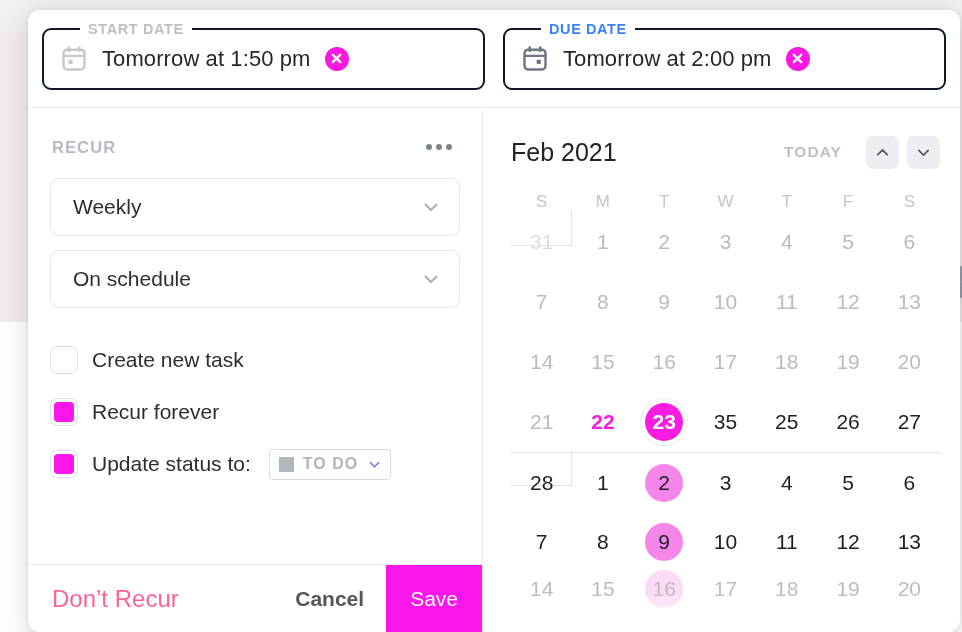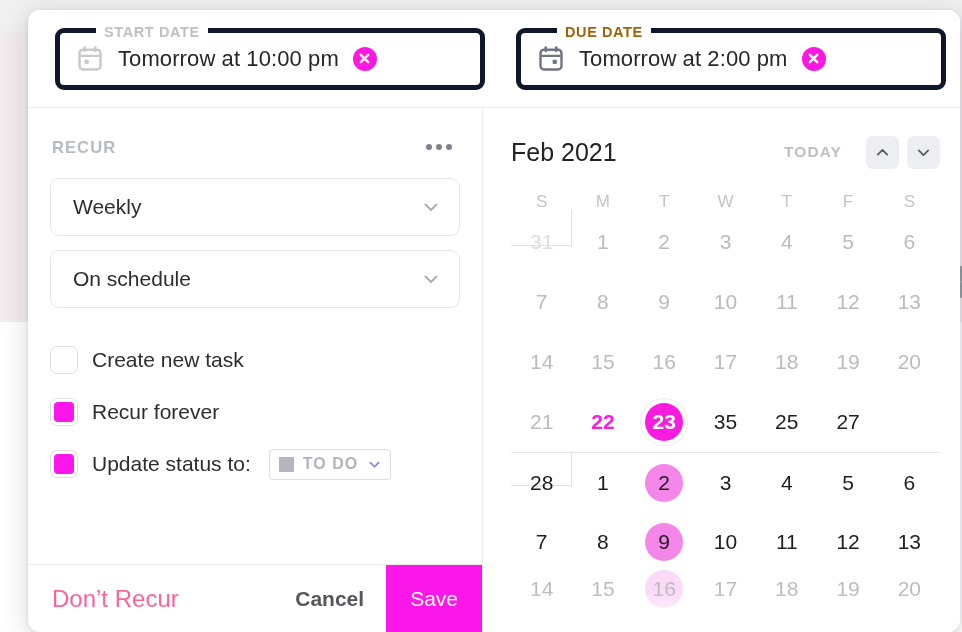--- a/index.html
+++ b/index.html
@@ -70,41 +70,40 @@
     align-items: center;
     padding: 0 14px;
     gap: 18px;
     border-bottom: 1px solid #ececee;
     background: #fff;
   }
   .date-field {
     position: relative;
     flex: 1 1 0;
     height: 62px;
-    border: 5px solid #0f172a;
+    border: 2px solid #0f172a;
     border-radius: 9px;
     display: flex;
     align-items: center;
     padding: 0 16px;
     gap: 14px;
     background: #fff;
-    margin-left: 13px;
   }
   .date-field .legend {
     position: absolute;
     top: -9px;
     left: 36px;
     background: #ffffff;
     padding: 0 8px;
     font-size: 14.5px;
     font-weight: 700;
     letter-spacing: .6px;
   }
   .legend.start { color: #bfbfc4; }
-  .legend.due   { color: #a16207; }
+  .legend.due   { color: #3b82f6; }
   .date-value {
     font-size: 22px;
     color: #26272b;
     letter-spacing: .1px;
   }
   .clear-btn {
     width: 24px; height: 24px;
     border-radius: 50%;
     background: #fb18e0;
     display: flex;
@@ -348,21 +347,21 @@
 
     <div class="date-field">
       <div class="legend start">START DATE</div>
       <svg class="cal-ico" width="28" height="28" viewBox="0 0 24 24">
         <rect x="3" y="4" width="18" height="17" rx="3" fill="none" stroke="#c9c9cd" stroke-width="2.1"></rect>
         <line x1="3.6" y1="9.3" x2="20.4" y2="9.3" stroke="#c9c9cd" stroke-width="2.1"></line>
         <line x1="7.5" y1="2.2" x2="7.5" y2="5" stroke="#c9c9cd" stroke-width="2.3" stroke-linecap="round"></line>
         <line x1="16.5" y1="2.2" x2="16.5" y2="5" stroke="#c9c9cd" stroke-width="2.3" stroke-linecap="round"></line>
         <rect x="7.3" y="12.6" width="3.6" height="3.6" rx=".7" fill="#c9c9cd"></rect>
       </svg>
-      <div class="date-value">Tomorrow at 10:00 pm</div>
+      <div class="date-value">Tomorrow at 1:50 pm</div>
       <div class="clear-btn">
         <svg width="13" height="13" viewBox="0 0 12 12">
           <path d="M2.6 2.6 L9.4 9.4 M9.4 2.6 L2.6 9.4" stroke="#fff" stroke-width="2.2" stroke-linecap="round"></path>
         </svg>
       </div>
     </div>
 
     <div class="date-field">
       <div class="legend due">DUE DATE</div>
       <svg class="cal-ico" width="28" height="28" viewBox="0 0 24 24">
@@ -550,20 +549,23 @@
               <span class="disc"></span>
               <span class="num">23</span>
             </div>
             <div class="cell">
               <span class="num">35</span>
             </div>
             <div class="cell">
               <span class="num">25</span>
             </div>
             <div class="cell">
+              <span class="num">26</span>
+            </div>
+            <div class="cell">
               <span class="num">27</span>
             </div>
           </div>
           <div class="week-row monthline">
             <div class="cell sep-right sep-bottom">
               <span class="num">28</span>
             </div>
             <div class="cell">
               <span class="num">1</span>
             </div>

